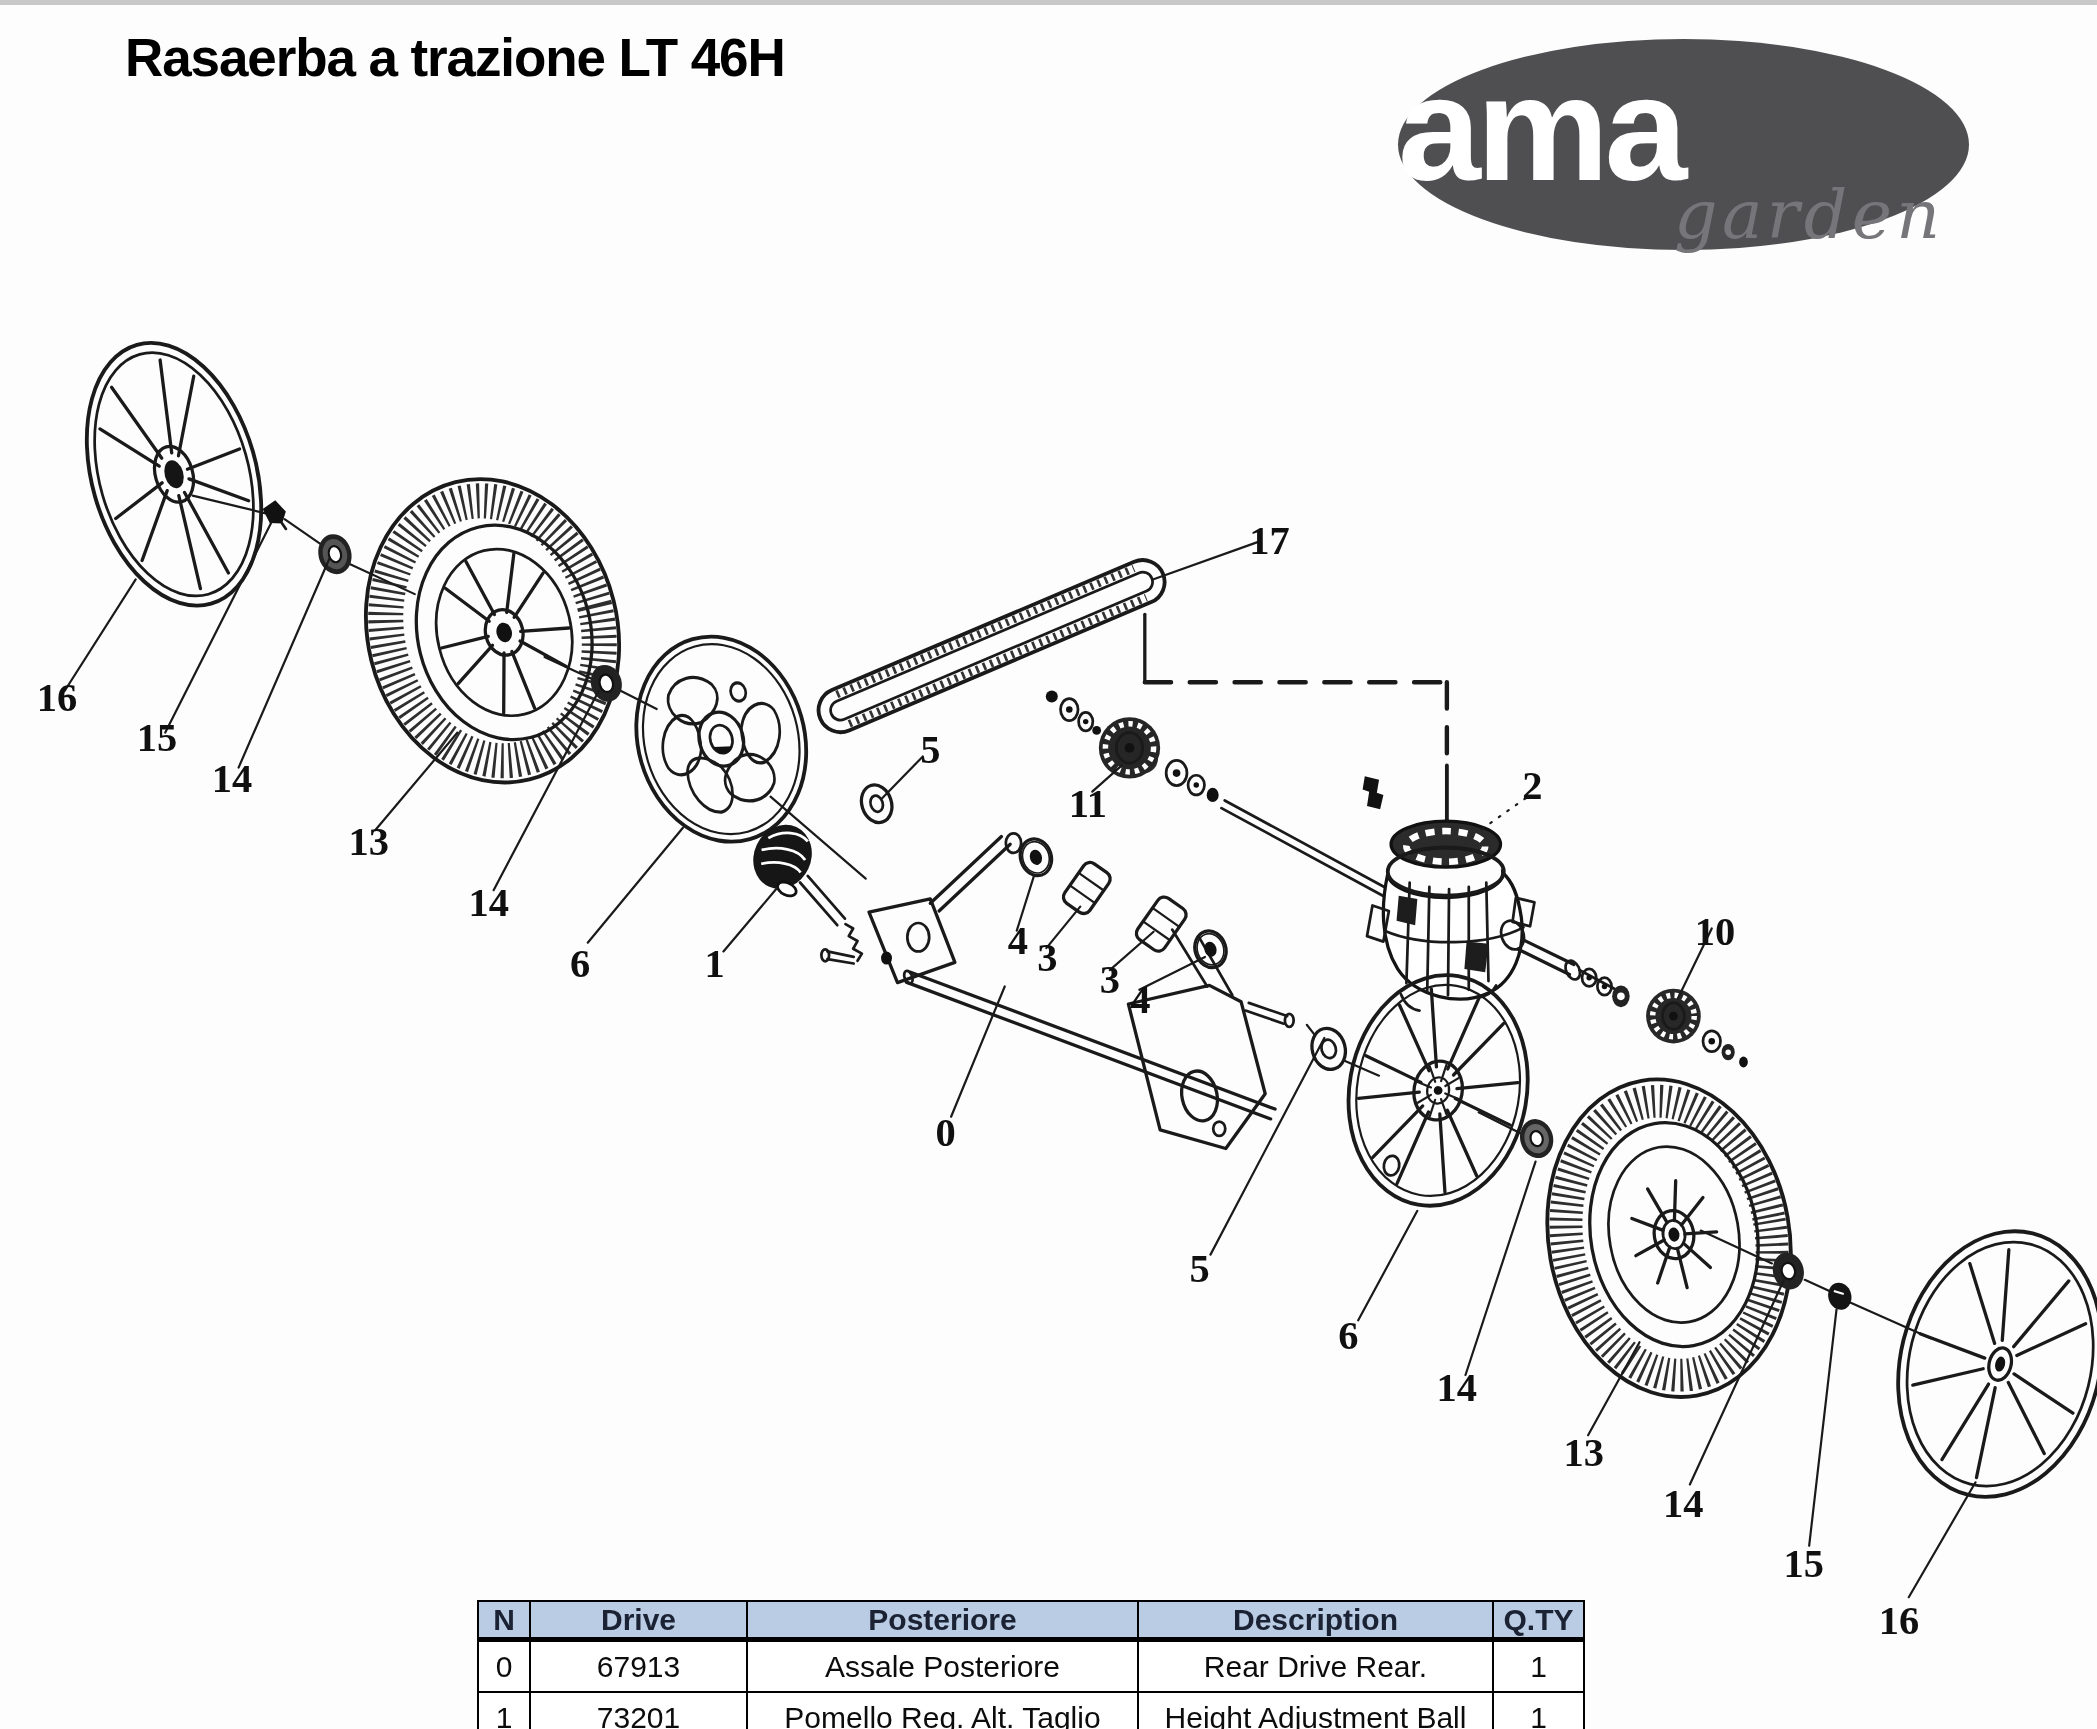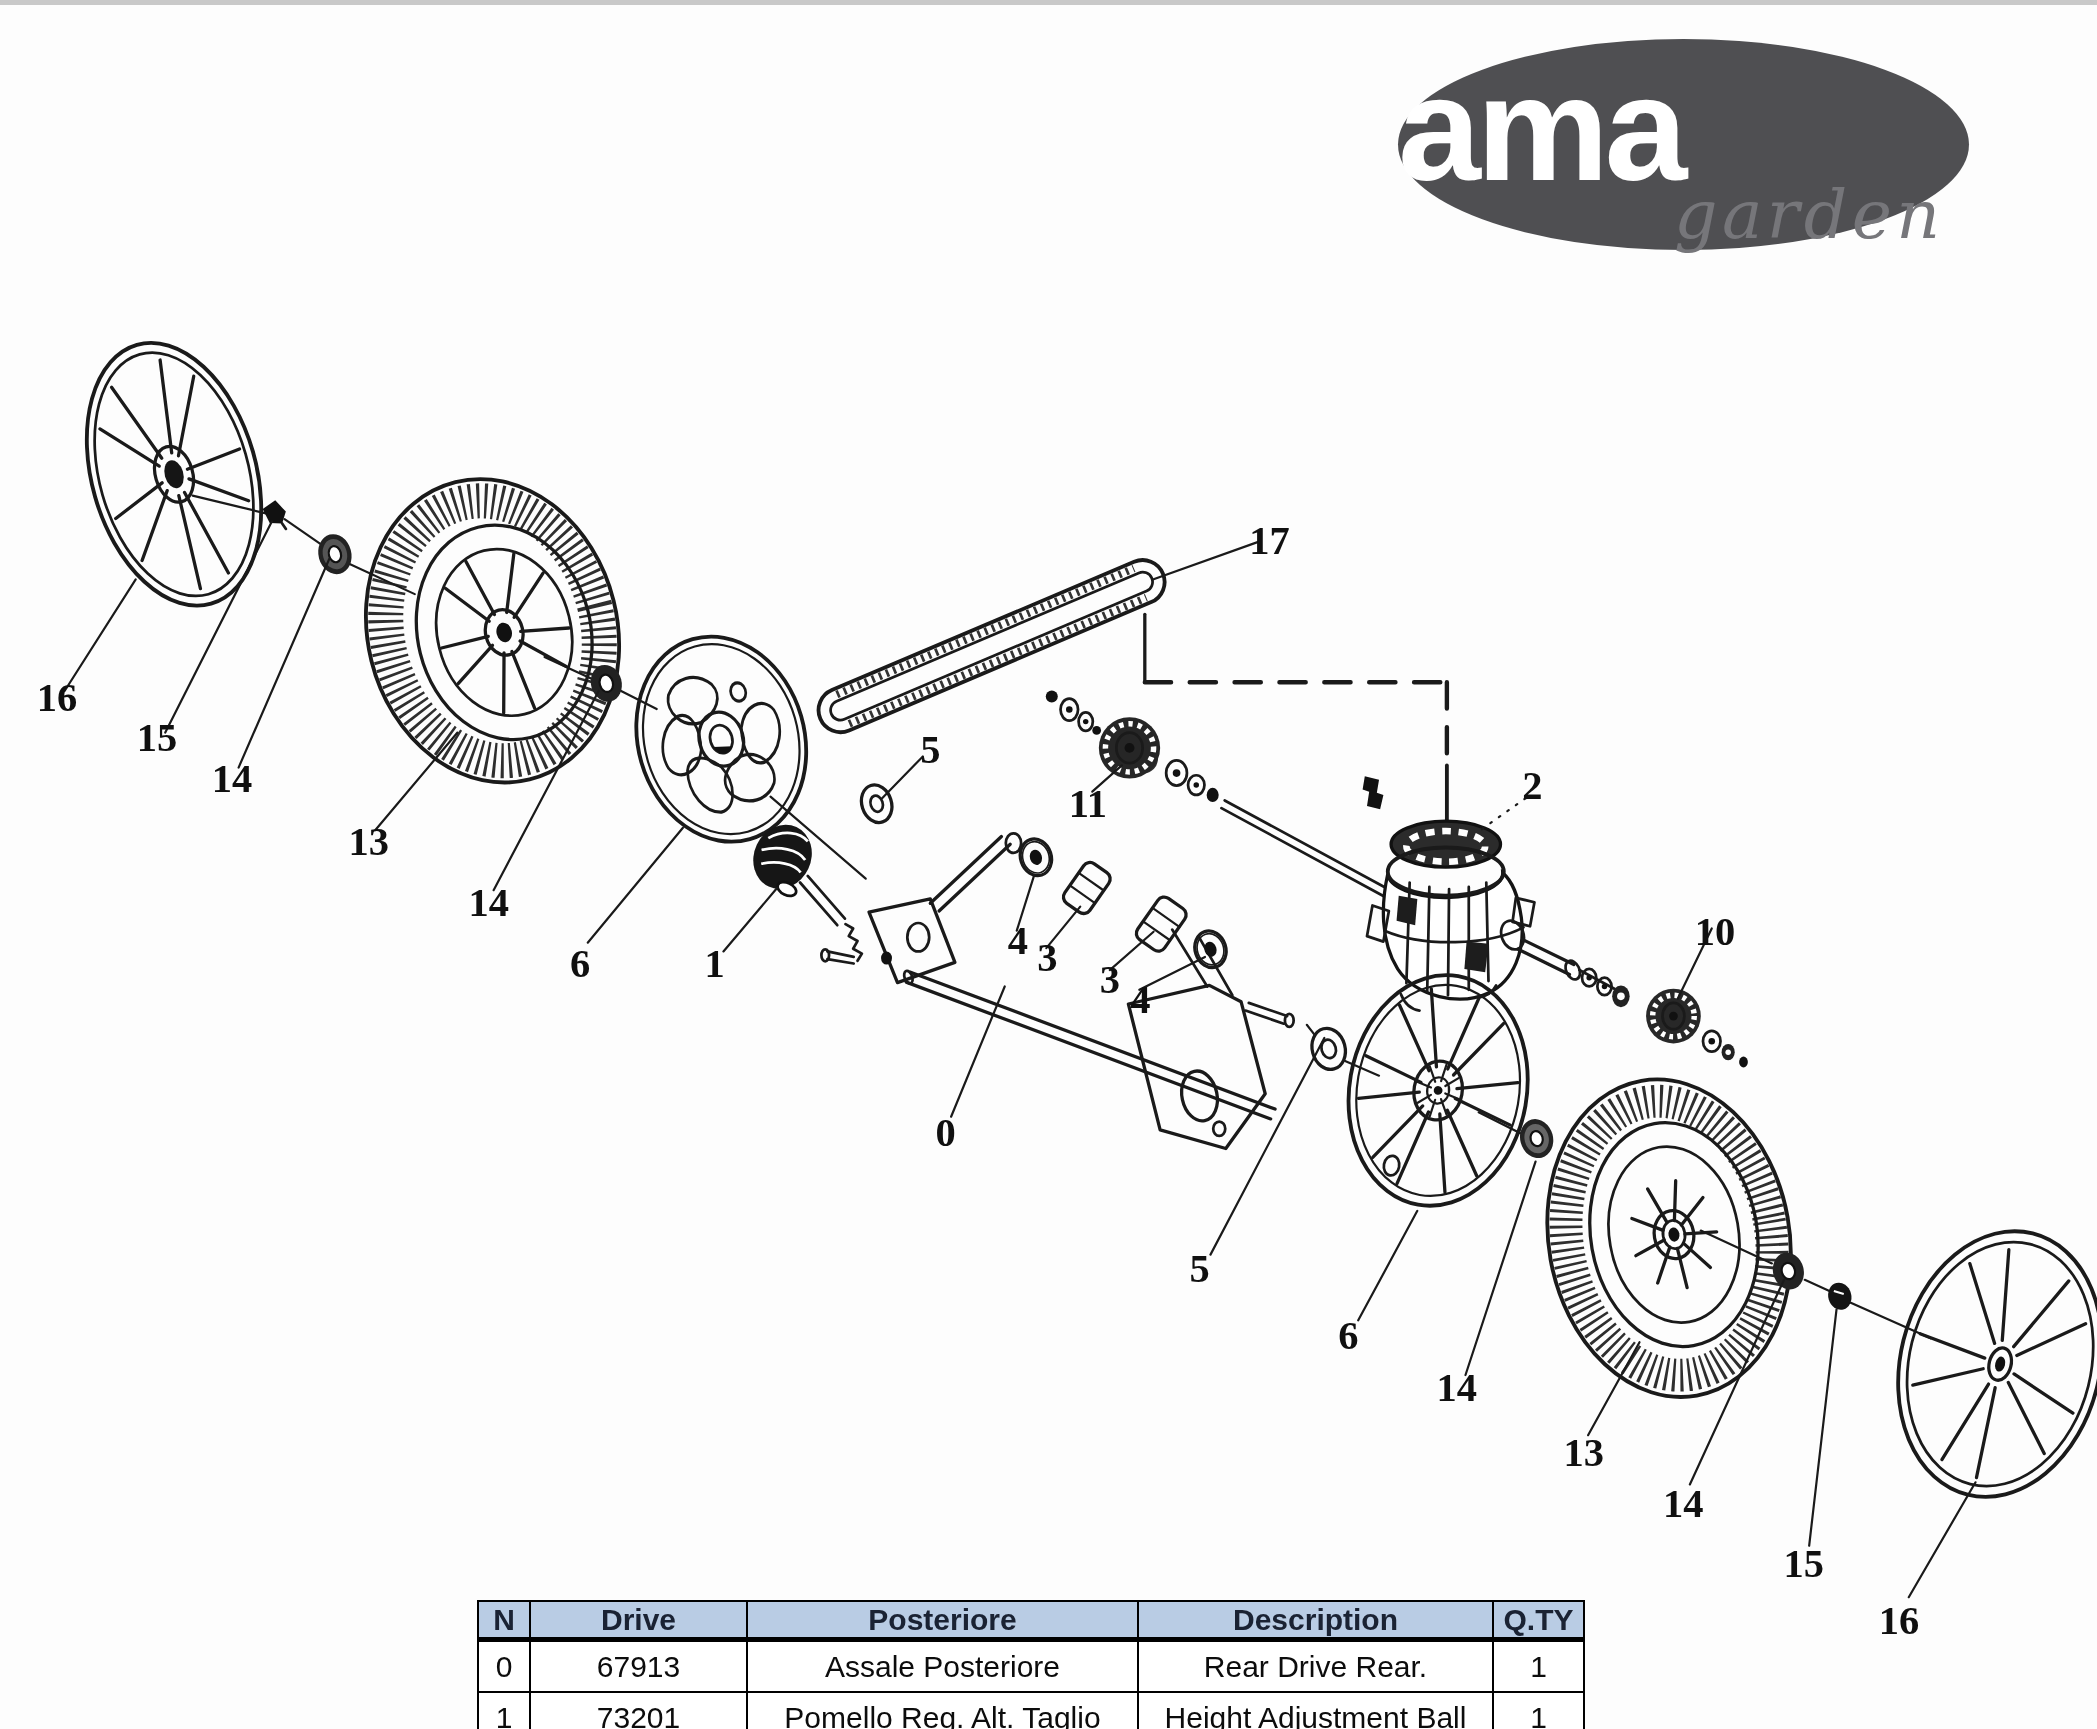--- a/index.html
+++ b/index.html
@@ -24,20 +24,21 @@
   .parts thead th{background:var(--header-bg,#b9cce4);height:35px;font-weight:bold;color:#1a2233;
         border-bottom-width:5px;}
   .parts td{height:49px;}
 </style>
 </head>
 <body style="--header-bg: #b9cce4; --logo-bg: #4f4f52; --logo-text: #ffffff; --logo-sub: #76767a;">
 
 <div class="topbar"></div>
 
 <div class="title">
+  <div>Rasaerba a trazione LT 46H</div>
 </div>
 
 <div class="logo">
   <div class="brand">ama</div>
   <div class="sub">garden</div>
 </div>
 
 <svg width="2097" height="1730" viewBox="0 0 3832 3160" style="position:absolute;left:0;top:0;">
 
   <g class="ln" stroke-width="4">

